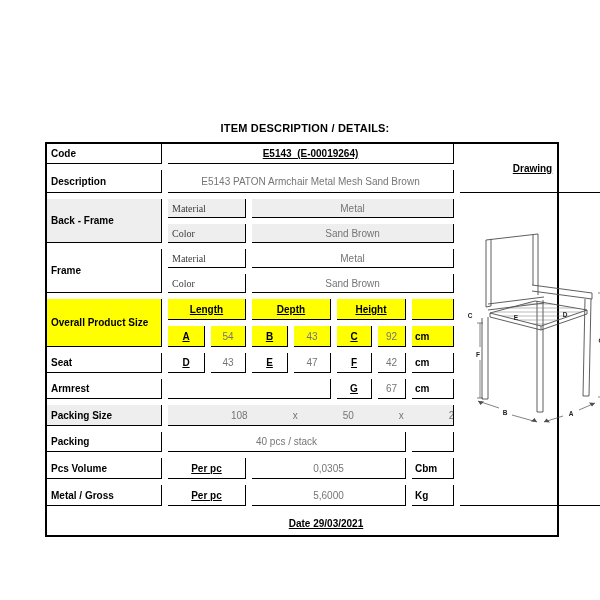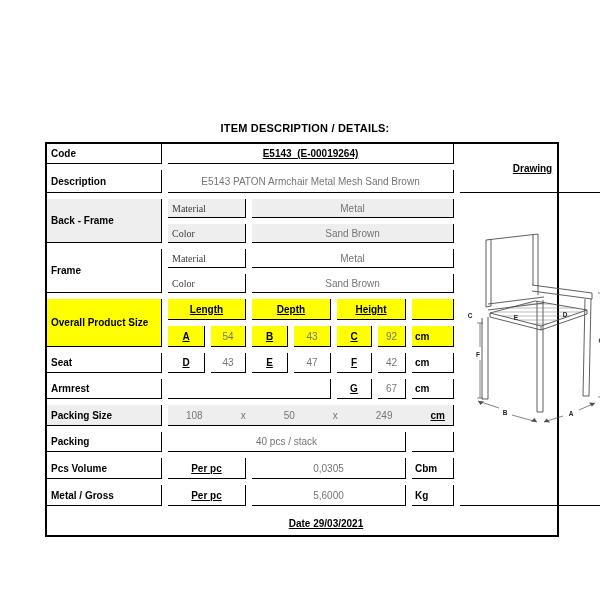--- a/index.html
+++ b/index.html
@@ -34,21 +34,21 @@
   .no-r{border-right:none;}
   .no-b{border-bottom:none;}
   .lab{justify-content:flex-start;padding-left:4px;font-weight:bold;}
   .sublab{justify-content:flex-start;padding-left:4px;color:#3c3c3c;font-family:Liberation Serif, serif;}
   .val{color:#757575;}
   .bold{font-weight:bold;text-decoration:underline;}
   .yellow{background:#ffff00;}
   .shade{background:#eeeeee;}
   .unit{justify-content:flex-start;padding-left:3px;font-weight:bold;}
   .spread{justify-content:space-between;padding:0 8px 0 18px;}
-  .spread .val{color:#757575;}
+  .spread .val{color:#757575;margin-left:45px;}
   .drawing-body{align-items:flex-start;justify-content:center;padding-top:18px;}
   svg text{font-family:"Liberation Sans", sans-serif;font-size:6.5px;font-weight:bold;fill:#222;}
 </style>
 </head>
 <body>
 
 <div class="title">ITEM DESCRIPTION / DETAILS:</div>
 
 <div class="spec-table">
 

